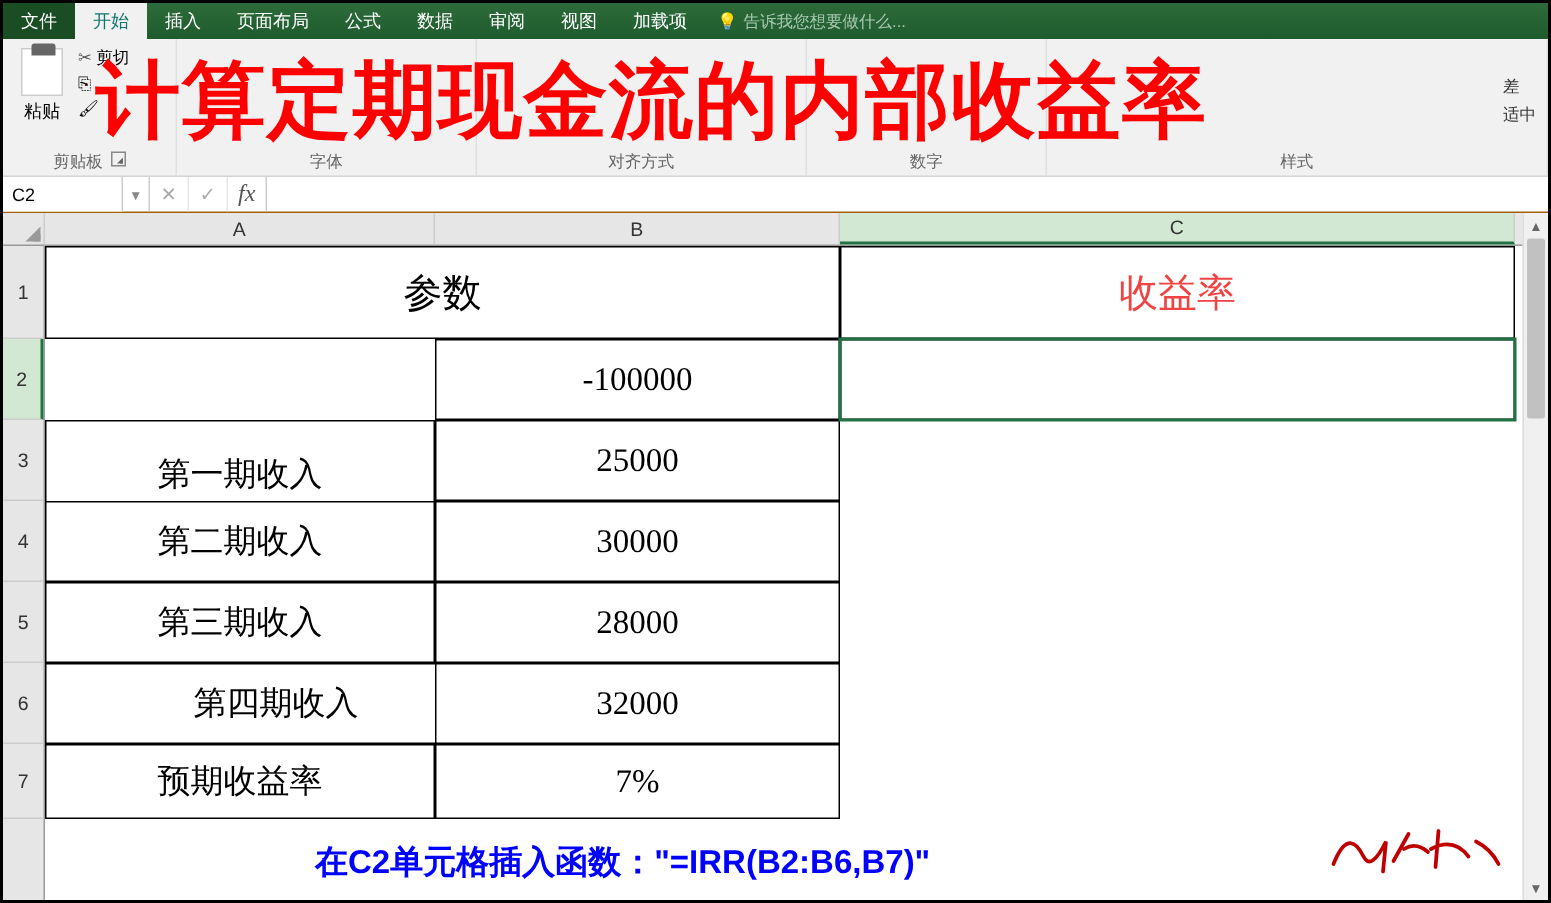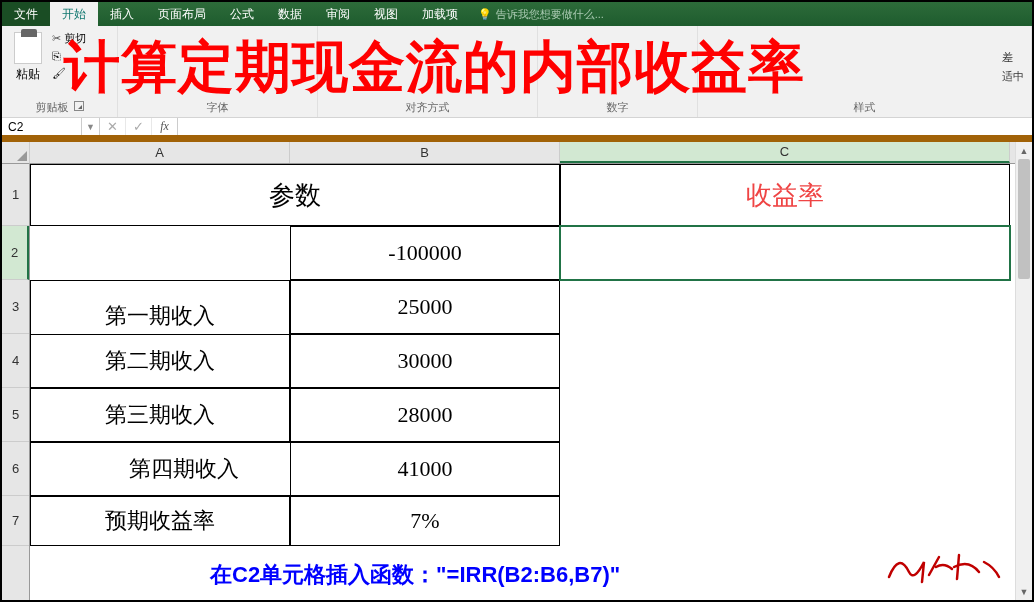--- a/index.html
+++ b/index.html
@@ -15,25 +15,25 @@
     .ribbon-group { border-right: 1px solid #e0e0e0; padding: 4px 8px 2px 8px; display: flex; flex-direction: column; justify-content: space-between; }
     .ribbon-group-label { text-align: center; font-size: 11px; color: #666; padding-top: 2px; }
     .ribbon-content { flex: 1; display: flex; gap: 4px; }
     .paste-btn { display: flex; flex-direction: column; align-items: center; gap: 2px; padding: 2px 4px; }
     .paste-icon { width: 28px; height: 32px; background: #fff; border: 1px solid #ccc; position: relative; }
     .paste-icon::before { content: ''; position: absolute; top: -4px; left: 6px; width: 16px; height: 8px; background: #666; border-radius: 2px 2px 0 0; }
     .small-btns { display: flex; flex-direction: column; gap: 2px; font-size: 11px; }
     .small-btn { display: flex; align-items: center; gap: 3px; padding: 1px 2px; }
     .scissors { color: #555; }
     
-    .formula-bar { height: 24px; background: #fff; border-bottom: 7px solid #a16207; display: flex; align-items: stretch; }
+    .formula-bar { height: 24px; background: #fff; border-bottom: 1px solid #a16207; display: flex; align-items: stretch; }
     .name-box { width: 80px; border-right: 1px solid #ccc; padding: 2px 6px; font-size: 12px; display: flex; align-items: center; background: #fff; }
     .fb-dropdown { width: 18px; border-right: 1px solid #ccc; display: flex; align-items: center; justify-content: center; color: #888; font-size: 9px; }
     .fb-btn { width: 26px; border-right: 1px solid #e8e8e8; display: flex; align-items: center; justify-content: center; color: #aaa; font-size: 13px; }
-    .fb-fx { width: 26px; border-right: 1px solid #ccc; display: flex; align-items: center; justify-content: center; color: #555; font-style: italic; font-size: 12px; font-family: serif; }
+    .fb-fx { width: 26px; border-right: 1px solid #ccc; display: flex; align-items: center; justify-content: center; color: #555; font-style: italic; font-size: 16px; font-family: serif; }
     .fb-input { flex: 1; padding: 2px 6px; font-size: 12px; }
     
     .sheet-area { display: flex; height: calc(100% - 140px); position: relative; }
     .corner { width: 28px; height: 22px; background: #e6e6e6; border-right: 1px solid #ccc; border-bottom: 1px solid #999; position: relative; }
     .corner::after { content: ''; position: absolute; right: 2px; bottom: 2px; border: 5px solid transparent; border-right-color: #999; border-bottom-color: #999; }
     .col-headers { display: flex; height: 22px; background: #e6e6e6; border-bottom: 1px solid #999; }
     .col-header { border-right: 1px solid #ccc; text-align: center; font-size: 13px; color: #333; display: flex; align-items: center; justify-content: center; }
     .col-header.selected { background: #d2e8d2; border-bottom: 2px solid #217346; }
     
     .row-headers { width: 28px; background: #e6e6e6; border-right: 1px solid #999; }
@@ -166,21 +166,21 @@
         <div class="cell header-cell red" style="left:530px;top:0;width:450px;height:62px">收益率</div>
         <div class="cell" style="left:260px;top:62px;width:270px;height:54px">-100000</div>
         <div class="cell selected" style="left:530px;top:62px;width:450px;height:54px"></div>
         <div class="cell" style="left:0;top:116px;width:260px;height:72px">第一期收入</div>
         <div class="cell" style="left:260px;top:116px;width:270px;height:54px">25000</div>
         <div class="cell" style="left:0;top:170px;width:260px;height:54px">第二期收入</div>
         <div class="cell" style="left:260px;top:170px;width:270px;height:54px">30000</div>
         <div class="cell" style="left:0;top:224px;width:260px;height:54px">第三期收入</div>
         <div class="cell" style="left:260px;top:224px;width:270px;height:54px">28000</div>
         <div class="cell" style="left:0;top:278px;width:308px;height:54px">第四期收入</div>
-        <div class="cell" style="left:260px;top:278px;width:270px;height:54px">41000</div>
+        <div class="cell" style="left:260px;top:278px;width:270px;height:54px">32000</div>
         <div class="cell" style="left:0;top:332px;width:260px;height:50px">预期收益率</div>
         <div class="cell" style="left:260px;top:332px;width:270px;height:50px">7%</div>
       </div>
     </div>
   </div>
   <div class="scrollbar-v">
     <div class="scroll-up">▲</div>
     <div class="scroll-thumb"></div>
     <div class="scroll-down" style="position:absolute;bottom:0;width:100%">▼</div>
   </div>

